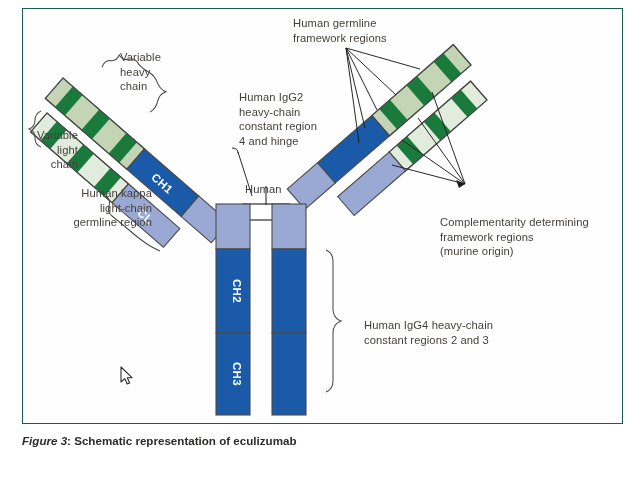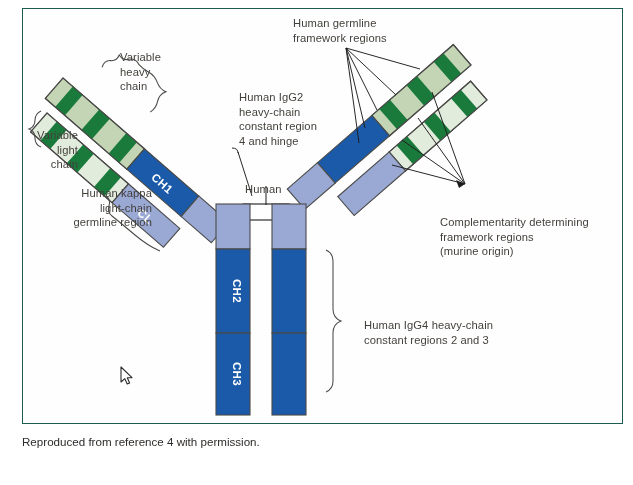--- a/index.html
+++ b/index.html
@@ -146,18 +146,20 @@
 framework regions</div>
 
 <div class="lbl" style="left:440px;top:191px;margin-top:24px;">Complementarity determining
 framework regions
 (murine origin)</div>
 
 <div class="lbl" style="left:342px;top:318px;margin-left:22px;">Human IgG4 heavy-chain
 constant regions 2 and 3</div>
 
 <div id="caption">
-  <div class="cap-line2">Reproduced from reference 4 with permission.</div>
+  <div class="cap-line1">
+    <span class="cap-fig">Figure 3</span><span>: Schematic representation of eculizumab</span>
+  </div>
 </div>
 
 <svg id="cursor" viewBox="0 0 14 20">
   <path d="M1,1 L1,16 L4.8,12.6 L7.2,18 L9.6,17 L7.3,11.8 L12,11.6 Z" fill="#ffffff" stroke="#2a2a2a" stroke-width="1.1" stroke-linejoin="round"></path>
 </svg>
 
 </body></html>

